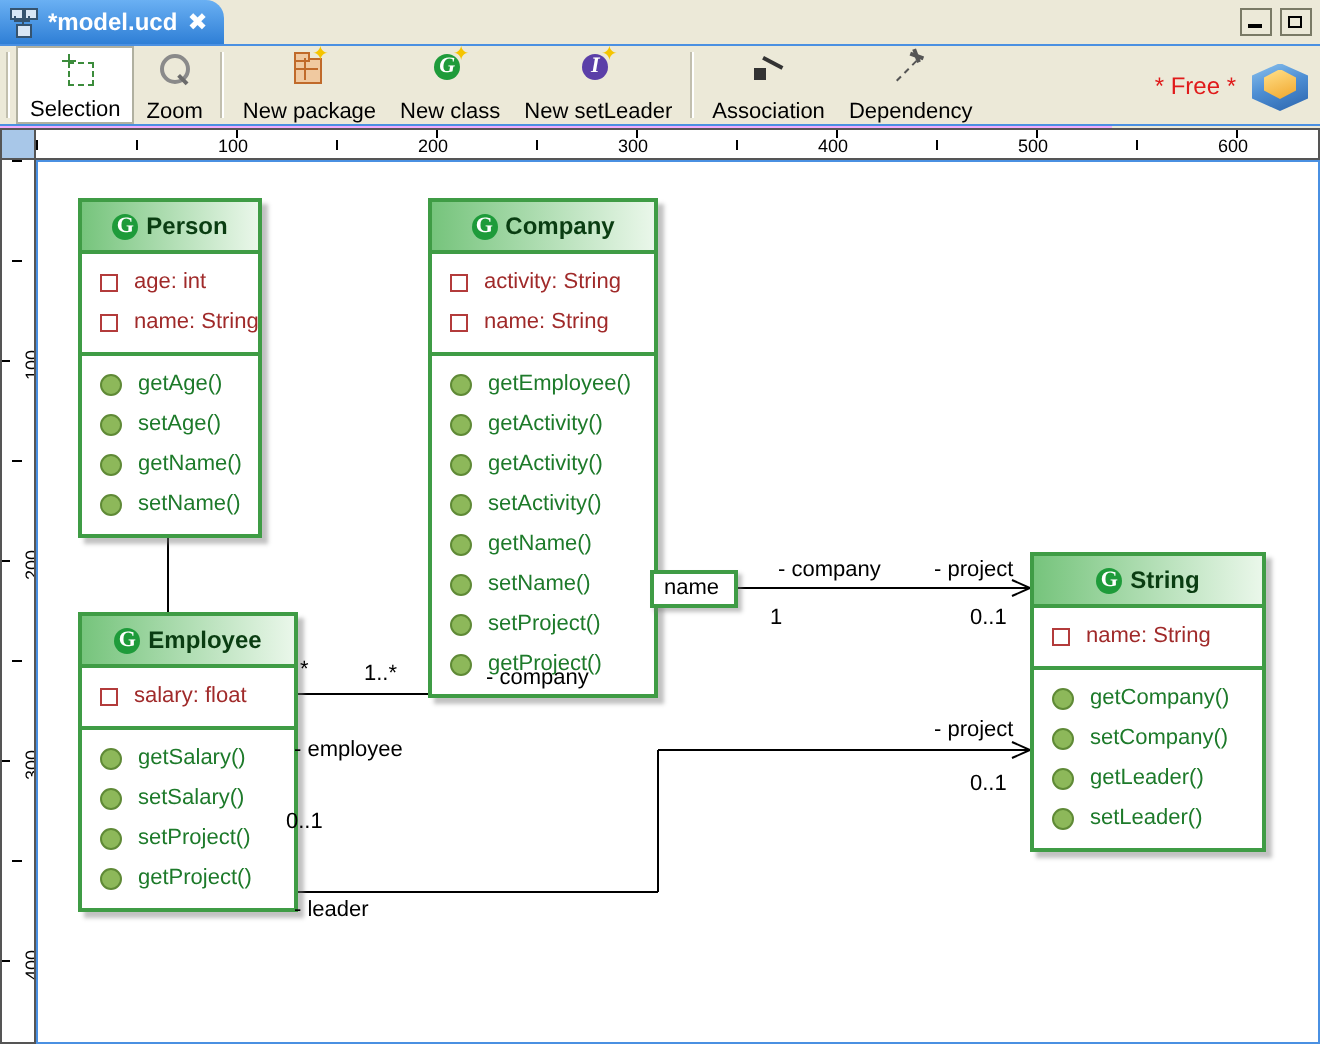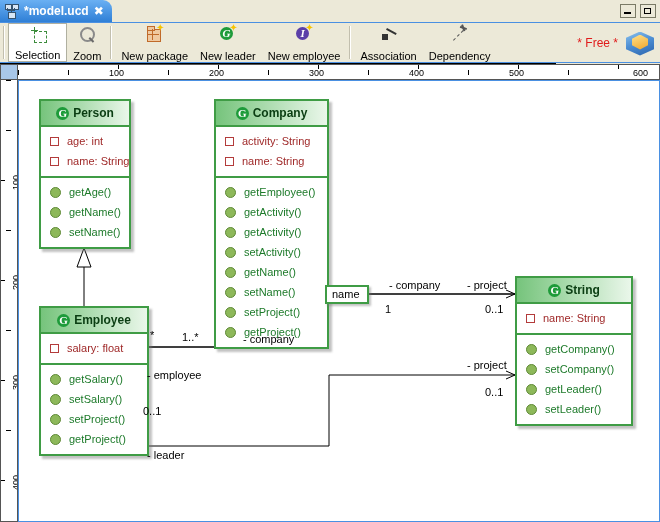--- a/index.html
+++ b/index.html
@@ -2,21 +2,21 @@
 <html><head>
 <meta charset="utf-8">
 <style>
   html,body{margin:0;padding:0;}
   body{
     width:660px;height:522px;overflow:hidden;
     font-family:"Liberation Sans","DejaVu Sans",sans-serif;
     background:#ece9d8;
     -webkit-font-smoothing:none;
   }
-  #app{position:relative;width:556px;height:522px;background:#000000;box-sizing:border-box;}
+  #app{position:relative;width:556px;height:522px;background:#f0abfc;box-sizing:border-box;}
 
   
   #titlebar{position:absolute;left:0;top:0;width:660px;height:22px;background:#ece9d8;}
   #tab{position:absolute;left:0;top:0;height:22px;padding:0 8px 0 4px;
        background:#4a90e2;background:linear-gradient(#6ab0f3,#2f7fd6);
        display:flex;align-items:center;gap:5px;
        border-top-right-radius:9px;}
   #tab .tabtext{color:#ffffff;font-size:12px;font-weight:bold;white-space:nowrap;}
   #tab .tabclose{color:#ffffff;font-size:12px;font-weight:bold;cursor:pointer;line-height:10px;}
   .tabicon{width:15px;height:15px;position:relative;flex:0 0 auto;}
@@ -184,29 +184,29 @@
           <i class="star">✦</i>
       </span>
       <span class="tlabel">New package</span>
     </div>
 
     <div class="tbtn">
       <span class="ticon ic-cls">
         <i class="g">G</i>
           <i class="star">✦</i>
       </span>
-      <span class="tlabel">New leader</span>
+      <span class="tlabel">New class</span>
     </div>
 
     <div class="tbtn">
       <span class="ticon ic-int">
         <i class="g">I</i>
           <i class="star">✦</i>
       </span>
-      <span class="tlabel">New employee</span>
+      <span class="tlabel">New setLeader</span>
     </div>
 
     <div class="tsep"></div>
 
     <div class="tbtn">
       <span class="ticon ic-asc">
         <i class="sq"></i>
           <i class="ln"></i>
       </span>
       <span class="tlabel">Association</span>
@@ -242,21 +242,21 @@
       <div class="tick" style="left: 300px; width: 1px; top: 0px; height: 4px;"></div>
       <div class="rlabel" style="left: 291px; top: 4px;">300</div>
       <div class="tick" style="left: 350px; width: 1px; top: 5px; height: 5px;"></div>
       <div class="tick" style="left: 400px; width: 1px; top: 0px; height: 4px;"></div>
       <div class="rlabel" style="left: 391px; top: 4px;">400</div>
       <div class="tick" style="left: 450px; width: 1px; top: 5px; height: 5px;"></div>
       <div class="tick" style="left: 500px; width: 1px; top: 0px; height: 4px;"></div>
       <div class="rlabel" style="left: 491px; top: 4px;">500</div>
       <div class="tick" style="left: 550px; width: 1px; top: 5px; height: 5px;"></div>
       <div class="tick" style="left: 600px; width: 1px; top: 0px; height: 4px;"></div>
-      <div class="rlabel" style="left: 591px; top: 4px; margin-left: 24px;">600</div>
+      <div class="rlabel" style="left: 591px; top: 4px;">600</div>
     </div>
   <div id="vruler">
       <div class="tick" style="top: 0px; height: 1px; left: 5px; width: 5px;"></div>
       <div class="tick" style="top: 50px; height: 1px; left: 5px; width: 5px;"></div>
       <div class="tick" style="top: 100px; height: 1px; left: 0px; width: 4px;"></div>
       <div class="vlabel" style="left: 11px; top: 110px;">100</div>
       <div class="tick" style="top: 150px; height: 1px; left: 5px; width: 5px;"></div>
       <div class="tick" style="top: 200px; height: 1px; left: 0px; width: 4px;"></div>
       <div class="vlabel" style="left: 11px; top: 210px;">200</div>
       <div class="tick" style="top: 250px; height: 1px; left: 5px; width: 5px;"></div>
@@ -317,20 +317,24 @@
               <span class="tx attr">name: String</span>
             </div>
         </div>
         <div class="umlsec">
           <div class="row">
               <span class="mk op"></span>
               <span class="tx op">getAge()</span>
             </div>
           <div class="row">
               <span class="mk op"></span>
+              <span class="tx op">setAge()</span>
+            </div>
+          <div class="row">
+              <span class="mk op"></span>
               <span class="tx op">getName()</span>
             </div>
           <div class="row">
               <span class="mk op"></span>
               <span class="tx op">setName()</span>
             </div>
         </div>
       </div>
 
       <div class="umlbox" style="left:195px;top:18px;width:115px;">

